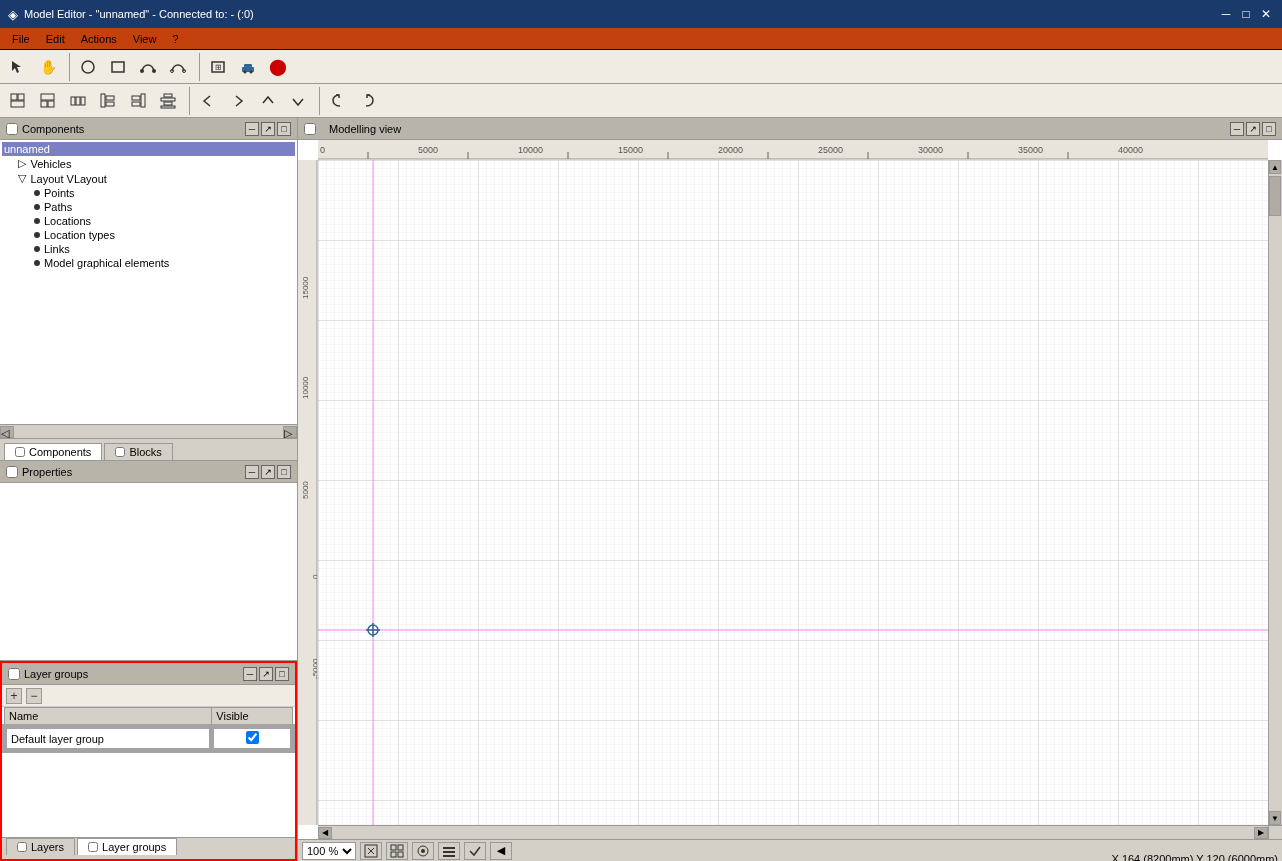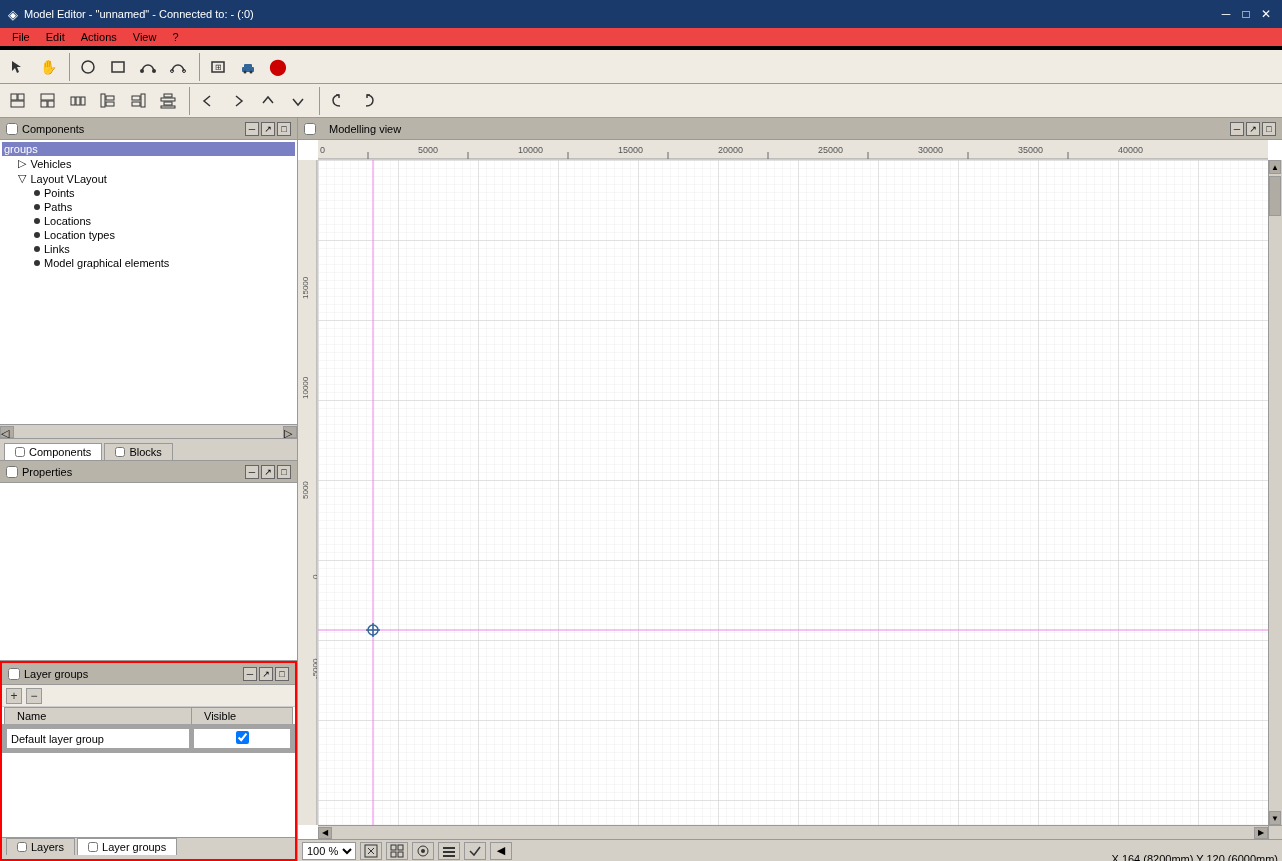--- a/index.html
+++ b/index.html
@@ -5,21 +5,21 @@
     * { margin: 0; padding: 0; box-sizing: border-box; }
     body { font-family: 'Segoe UI', Tahoma, Geneva, Verdana, sans-serif; font-size: 11px; background: #d4d0c8; width: 1282px; height: 861px; overflow: hidden; }
 
     
     #titlebar { background: #1a3a6b; color: white; height: 28px; display: flex; align-items: center; padding: 0 8px; justify-content: space-between; }
     #titlebar-left { display: flex; align-items: center; gap: 6px; }
     #titlebar-controls { display: flex; gap: 4px; }
     #titlebar-controls span { width: 16px; height: 16px; display: flex; align-items: center; justify-content: center; cursor: pointer; color: white; font-size: 12px; }
 
     
-    #menubar { background: #ef4444; height: 22px; display: flex; align-items: center; padding: 0 4px; border-bottom: 4px solid #000000; }
+    #menubar { background: #c2410c; height: 22px; display: flex; align-items: center; padding: 0 4px; border-bottom: 1px solid #000000; }
     .menu-item { padding: 2px 8px; cursor: pointer; font-size: 11px; }
 
     
     .toolbar { background: #f0ece4; height: 34px; display: flex; align-items: center; padding: 2px 4px; gap: 2px; border-bottom: 1px solid #999; }
     .tb-btn { width: 28px; height: 28px; border: 1px solid transparent; background: transparent; cursor: pointer; display: flex; align-items: center; justify-content: center; font-size: 14px; }
     .tb-sep { width: 4px; height: 28px; border-right: 1px solid #999; margin: 0 2px; }
 
     
     #main { display: flex; height: calc(861px - 28px - 22px - 34px - 34px); }
 
@@ -51,21 +51,21 @@
     
     #properties-panel { height: 200px; display: flex; flex-direction: column; border-bottom: 1px solid #999; }
 
     
     #layergroups-panel { height: 200px; display: flex; flex-direction: column; border: 2px solid red; }
     #layergroups-inner { flex: 1; display: flex; flex-direction: column; overflow: hidden; }
     .lg-toolbar { height: 22px; background: #f0ece4; display: flex; align-items: center; padding: 0 4px; gap: 4px; border-bottom: 1px solid #ccc; }
     .lg-btn { width: 16px; height: 16px; border: 1px solid #999; background: #d4d0c8; cursor: pointer; display: flex; align-items: center; justify-content: center; font-size: 12px; color: #333; }
     .lg-table { flex: 1; overflow: auto; background: white; }
     .lg-table table { width: 100%; border-collapse: collapse; }
-    .lg-table th { background: #d4d0c8; border: 1px solid #999; padding: 2px 12px; text-align: left; font-weight: normal; }
+    .lg-table th { background: #d4d0c8; border: 1px solid #999; padding: 2px 4px; text-align: left; font-weight: normal; }
     .lg-table td { border: 5px solid #a3a3a3; padding: 2px 4px; }
     .lg-table td.visible-cell { text-align: center; }
 
     
     #lg-tab-bar { height: 22px; background: #d4d0c8; display: flex; align-items: flex-start; padding: 0 4px; border-top: 1px solid #999; }
 
     
     #canvas-area { flex: 1; display: flex; flex-direction: column; }
     #modelling-header { background: #b8b4aa; height: 22px; display: flex; align-items: center; padding: 0 6px; border-bottom: 1px solid #999; justify-content: space-between; }
     #canvas-wrapper { flex: 1; position: relative; overflow: hidden; background: white; }
@@ -244,21 +244,21 @@
           <input type="checkbox" style="width: 12px; height: 12px;">
           <span class="panel-title">Components</span>
         </div>
         <div class="panel-controls">
           <span class="panel-ctrl-btn">─</span>
           <span class="panel-ctrl-btn">↗</span>
           <span class="panel-ctrl-btn">□</span>
         </div>
       </div>
       <div id="tree-area" style="flex:1; overflow:auto; background:white; padding:2px;">
-        <div class="tree-item tree-selected">groups</div>
+        <div class="tree-item tree-selected">unnamed</div>
         <div class="tree-item tree-indent-1 tree-folder">
           <span>▷</span>
           <span>Vehicles</span>
         </div>
         <div class="tree-item tree-indent-1 tree-folder">
           <span>▽</span>
           <span>Layout VLayout</span>
         </div>
         <div class="tree-item tree-indent-2">
           <span class="tree-dot"></span>

